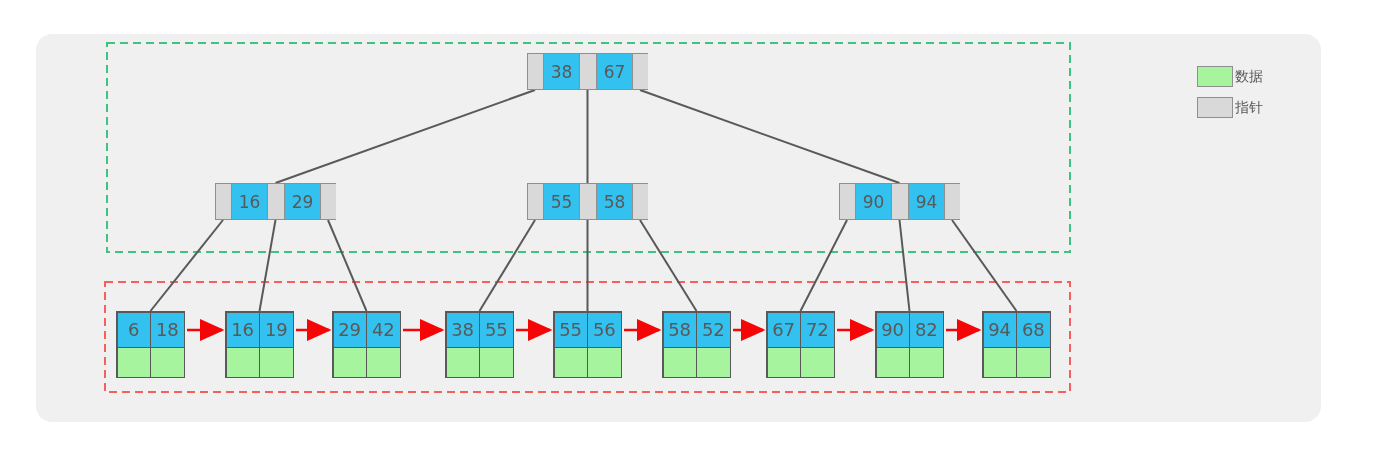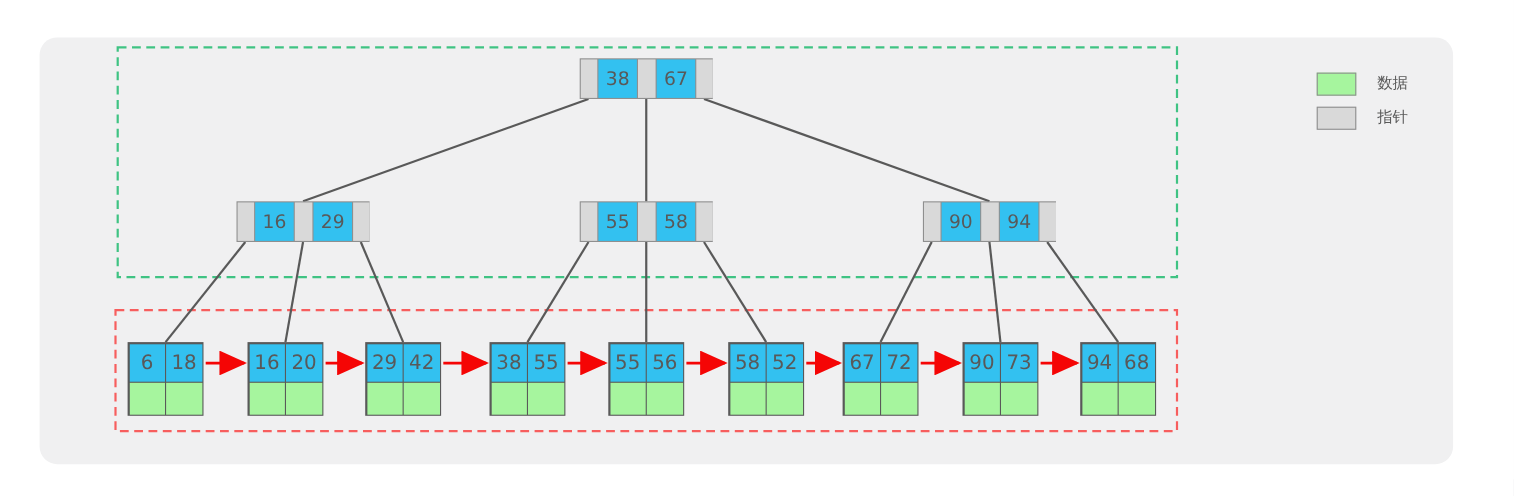--- a/index.html
+++ b/index.html
@@ -24,21 +24,21 @@
   .leaf-node{position:absolute;display:grid;box-sizing:border-box;
       width:69px;height:67px;background:#595959;
       grid-template-columns:1fr 1fr;grid-template-rows:34px 1fr;
       gap:1.5px;padding:1.5px;}
   .leaf-node .cell{display:flex;align-items:center;justify-content:center;
       font-size:18px;color:#595959;}
   .cell.data{background:#a6f59e;}
 
   .legend{position:absolute;left:1197px;top:66px;display:flex;
       flex-direction:column;gap:10px;}
-  .legend-item{display:flex;align-items:center;gap:19px;}
+  .legend-item{display:flex;align-items:center;gap:2px;}
   .legend-swatch{width:36px;height:21px;border:1px solid #8f8f8f;box-sizing:border-box;}
   .legend-label{font-size:14px;color:#595959;line-height:21px;}
 </style>
 </head>
 <body>
 
 <div class="stage">
   <div class="panel"></div>
 
   <svg class="layer" id="edge-layer" viewBox="0 0 1376 451" xmlns="http://www.w3.org/2000/svg">
@@ -101,21 +101,21 @@
         <div class="cell pointer"></div>
       </div>
       <div class="leaf-node" style="left: 116px; top: 311px;">
         <div class="cell key">6</div>
         <div class="cell key">18</div>
         <div class="cell data"></div>
         <div class="cell data"></div>
       </div>
       <div class="leaf-node" style="left: 225px; top: 311px;">
         <div class="cell key">16</div>
-        <div class="cell key">20</div>
+        <div class="cell key">19</div>
         <div class="cell data"></div>
         <div class="cell data"></div>
       </div>
       <div class="leaf-node" style="left: 332px; top: 311px;">
         <div class="cell key">29</div>
         <div class="cell key">42</div>
         <div class="cell data"></div>
         <div class="cell data"></div>
       </div>
       <div class="leaf-node" style="left: 445px; top: 311px;">
@@ -137,21 +137,21 @@
         <div class="cell data"></div>
       </div>
       <div class="leaf-node" style="left: 766px; top: 311px;">
         <div class="cell key">67</div>
         <div class="cell key">72</div>
         <div class="cell data"></div>
         <div class="cell data"></div>
       </div>
       <div class="leaf-node" style="left: 875px; top: 311px;">
         <div class="cell key">90</div>
-        <div class="cell key">73</div>
+        <div class="cell key">82</div>
         <div class="cell data"></div>
         <div class="cell data"></div>
       </div>
       <div class="leaf-node" style="left: 982px; top: 311px;">
         <div class="cell key">94</div>
         <div class="cell key">68</div>
         <div class="cell data"></div>
         <div class="cell data"></div>
       </div>
     </div>

